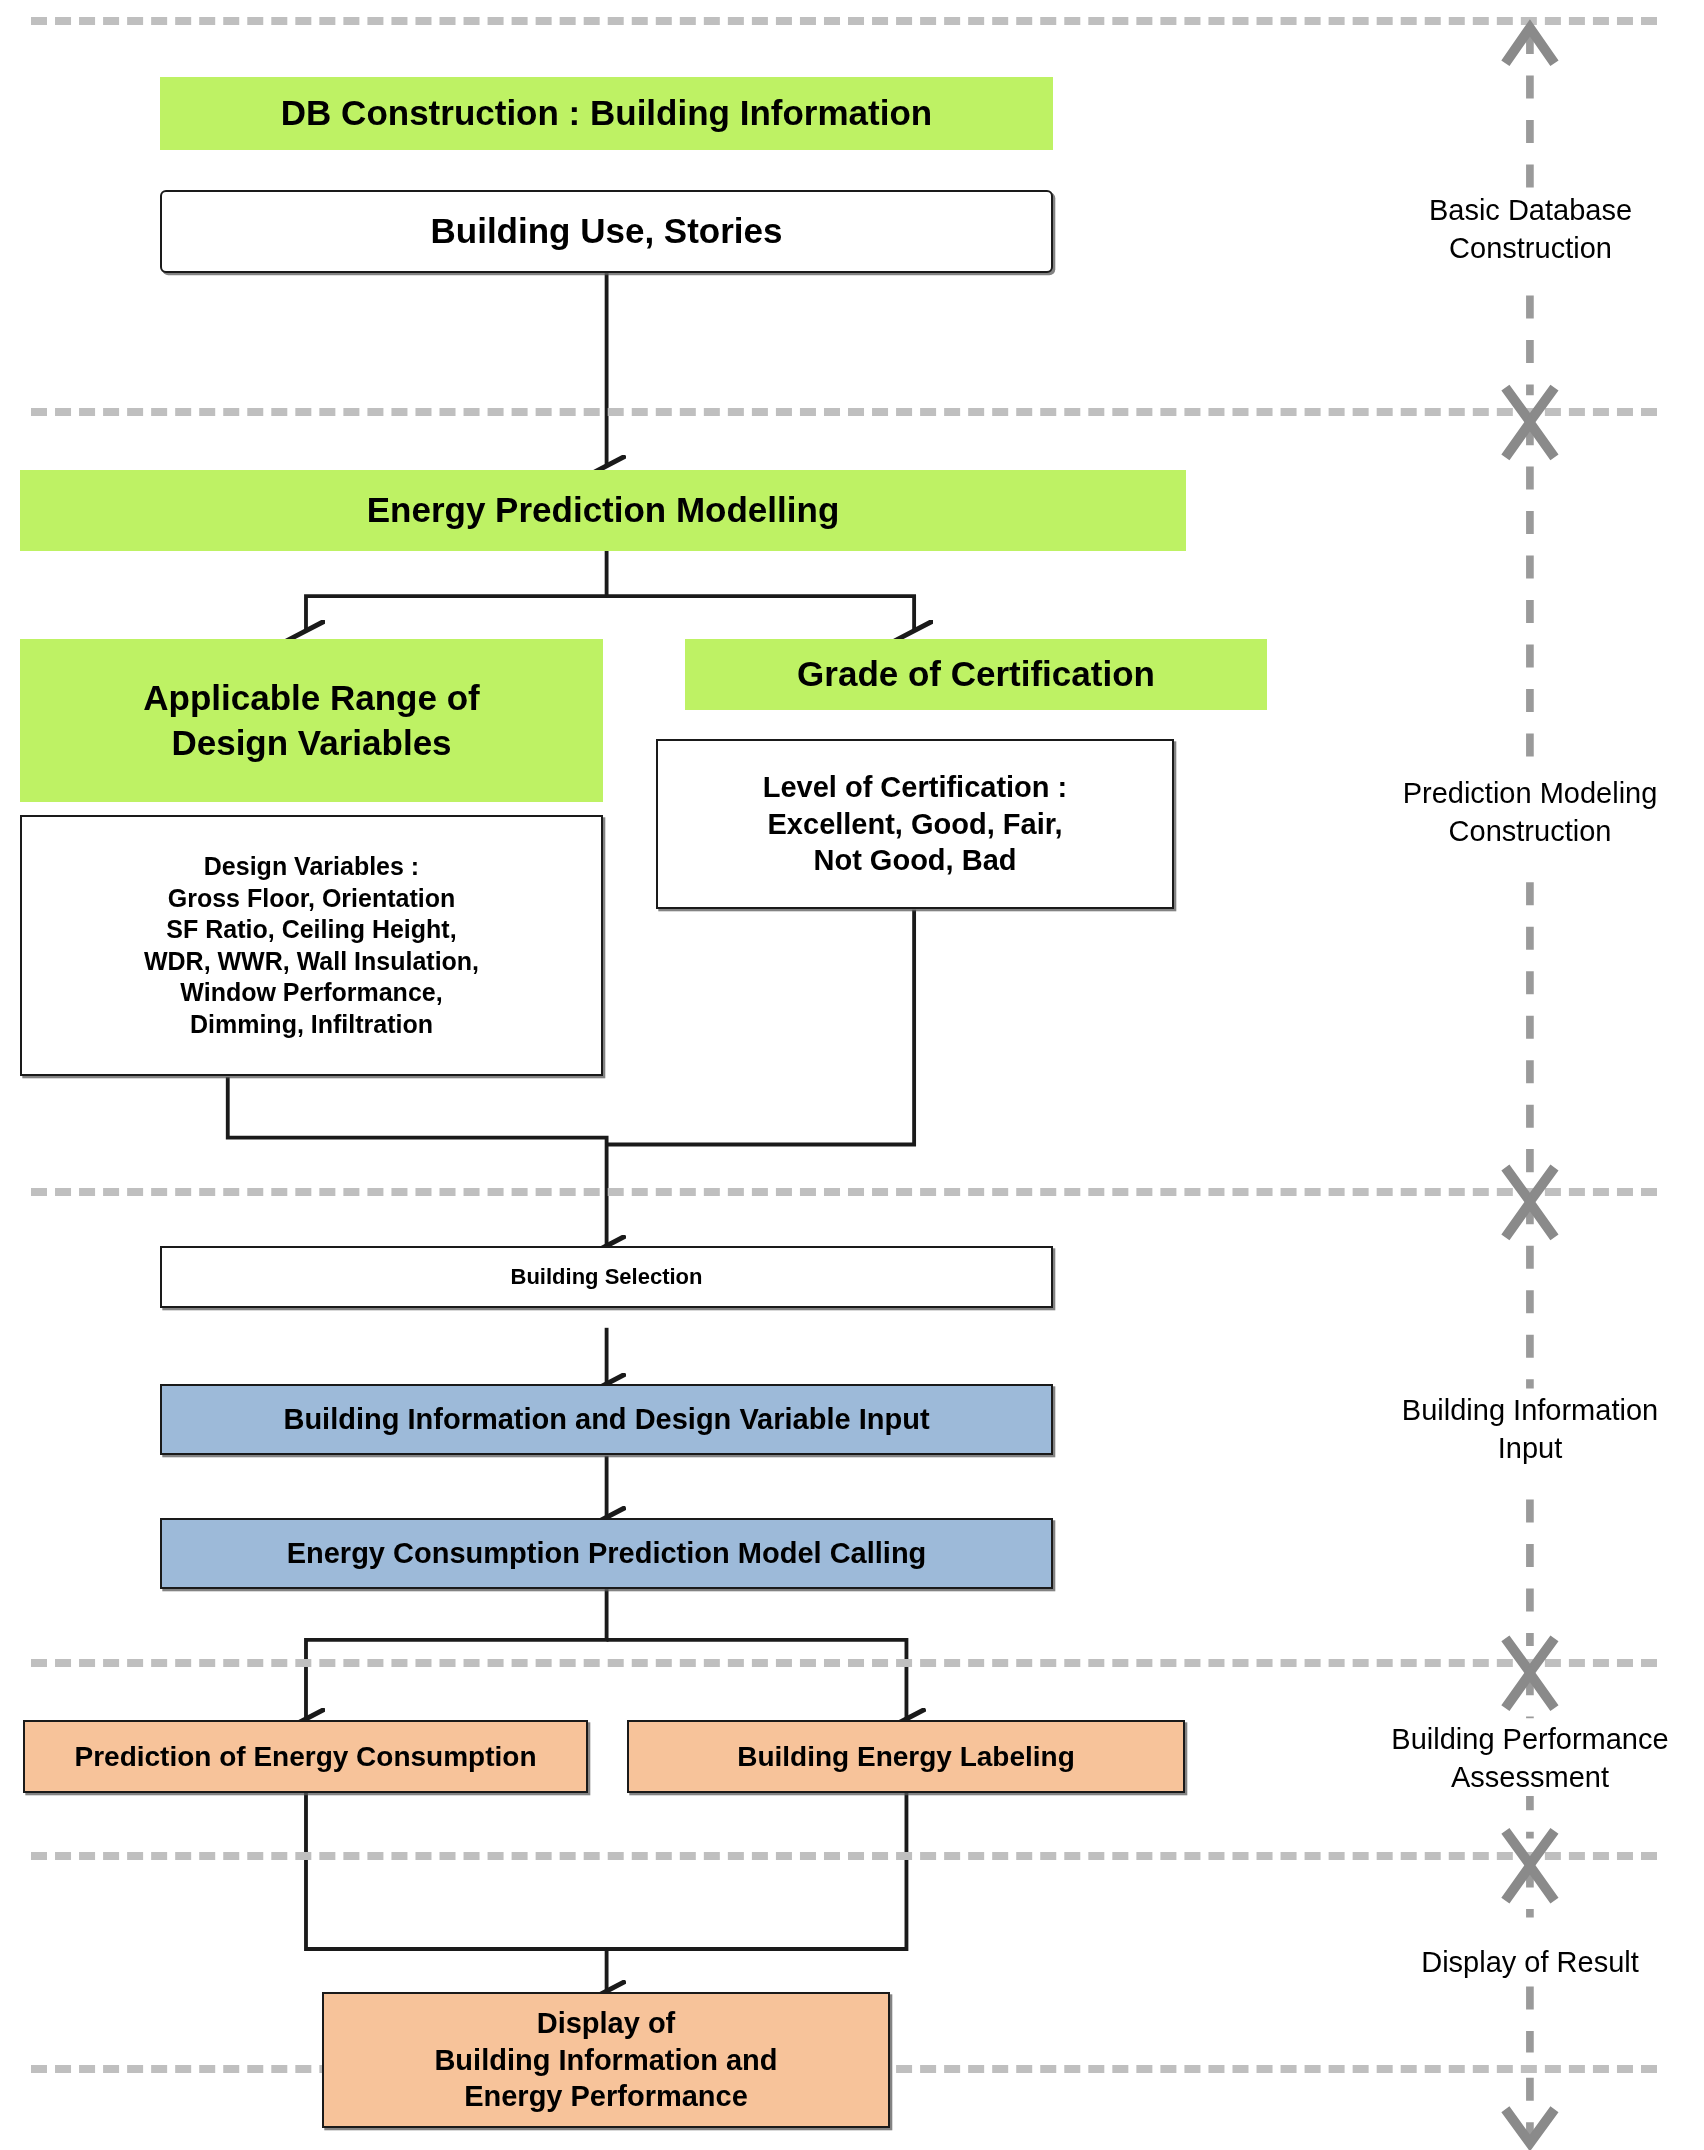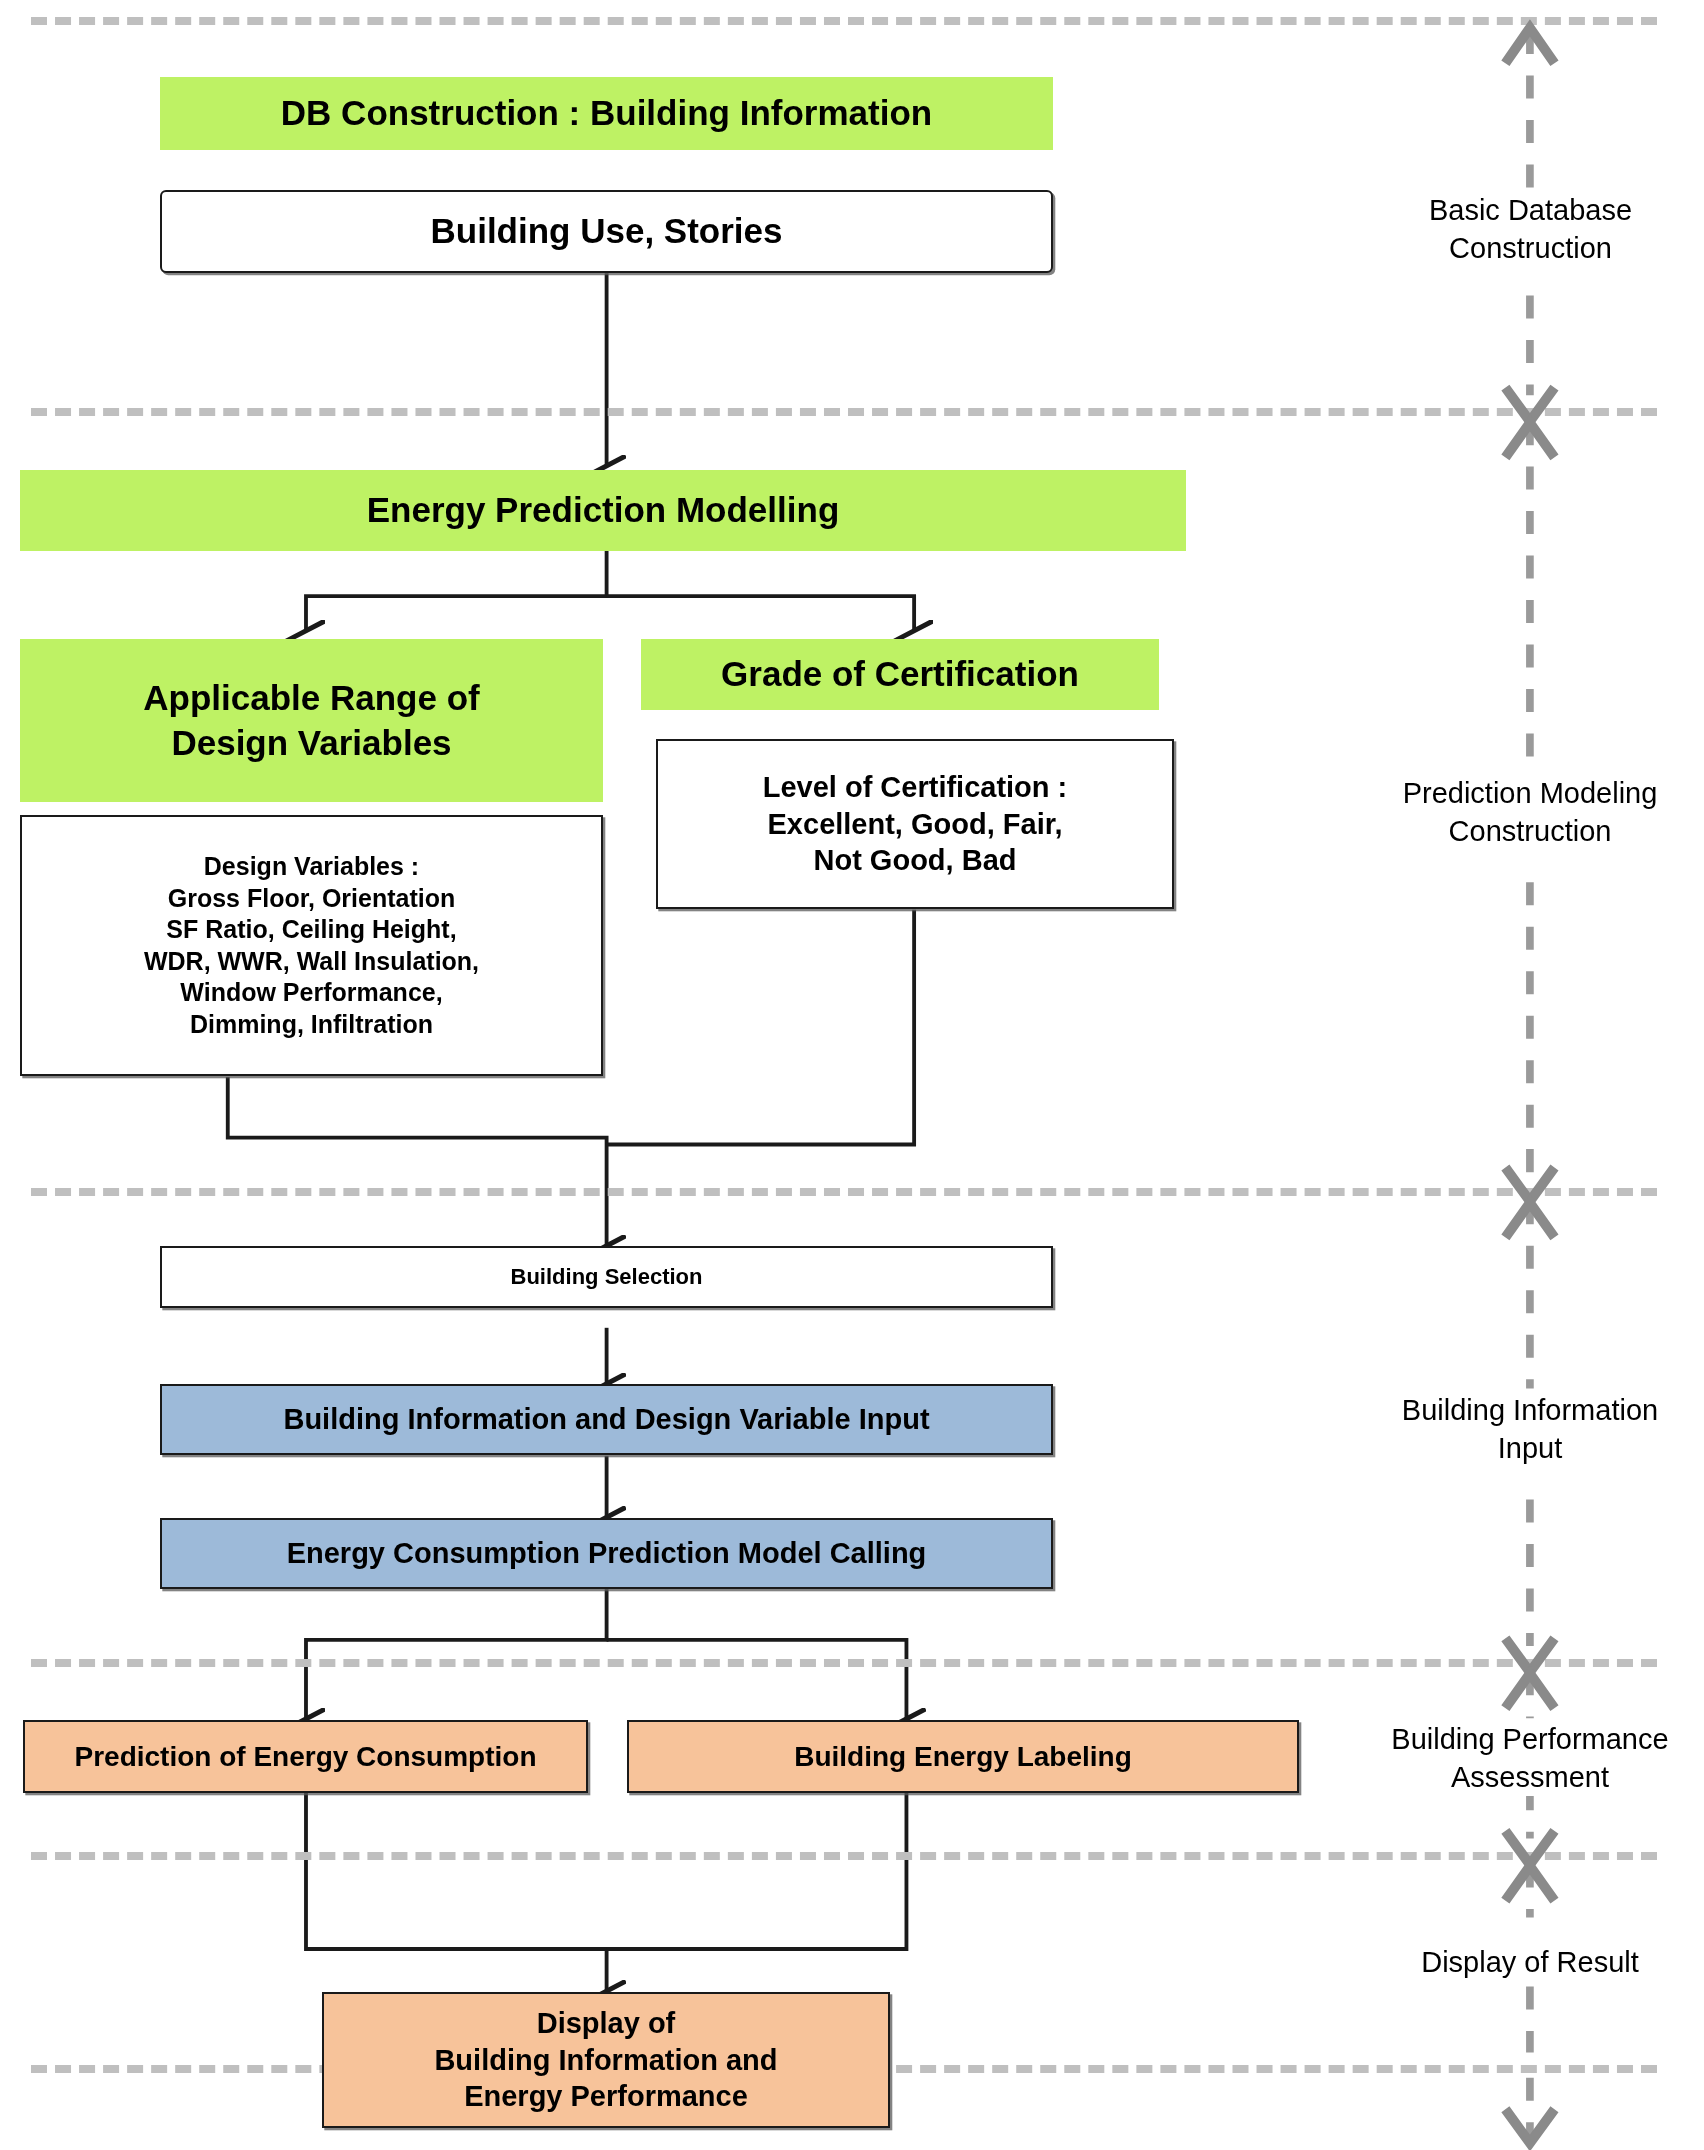--- a/index.html
+++ b/index.html
@@ -169,42 +169,42 @@
 
   <div class="node blue-plain" style="left:160px; top:77px; width:893px; height:73px; font-size:35px;">DB Construction : Building Information</div>
 
   <div class="node white" style="left:160px; top:190px; width:893px; height:83px; font-size:35px;border-radius:6px;">Building Use, Stories</div>
 
   <div class="node blue-plain" style="left:20px; top:470px; width:1166px; height:81px; font-size:35px;">Energy Prediction Modelling</div>
 
   <div class="node blue-plain" style="left:20px; top:639px; width:583px; height:163px; font-size:35px;">Applicable Range of
 Design Variables</div>
 
-  <div class="node blue-plain" style="left:641px; top:639px; width:518px; height:71px; font-size:35px;">Grade of Certification</div>
+  <div class="node blue-plain" style="left:685px; top:639px; width:582px; height:71px; font-size:35px;">Grade of Certification</div>
 
   <div class="node white" style="left:20px; top:815px; width:583px; height:261px; font-size:25px;">Design Variables :
 Gross Floor, Orientation
 SF Ratio, Ceiling Height,
 WDR, WWR, Wall Insulation,
 Window Performance,
 Dimming, Infiltration</div>
 
   <div class="node white" style="left:656px; top:739px; width:518px; height:170px; font-size:29px;">Level of Certification :
 Excellent, Good, Fair,
 Not Good, Bad</div>
 
   <div class="node white" style="left:160px; top:1246px; width:893px; height:62px; font-size:22px;">Building Selection</div>
 
   <div class="node blue-bordered" style="left:160px; top:1384px; width:893px; height:71px; font-size:29px;">Building Information and Design Variable Input</div>
 
   <div class="node blue-bordered" style="left:160px; top:1518px; width:893px; height:71px; font-size:29px;">Energy Consumption Prediction Model Calling</div>
 
   <div class="node orange" style="left:23px; top:1720px; width:565px; height:73px; font-size:28px;">Prediction of Energy Consumption</div>
 
-  <div class="node orange" style="left:627px; top:1720px; width:672px; height:73px; font-size:28px;">Building Energy Labeling</div>
+  <div class="node orange" style="left:627px; top:1720px; width:558px; height:73px; font-size:28px;">Building Energy Labeling</div>
 
   <div class="node orange" style="left:322px; top:1992px; width:568px; height:136px; font-size:29px;">Display of
 Building Information and
 Energy Performance</div>
 
   <div class="phase-label" style="left:1377px; top:192px; width:307px; font-size:29px;">Basic Database
 Construction</div>
 
   <div class="phase-label" style="left:1369px; top:775px; width:322px; font-size:29px;">Prediction Modeling
 Construction</div>

